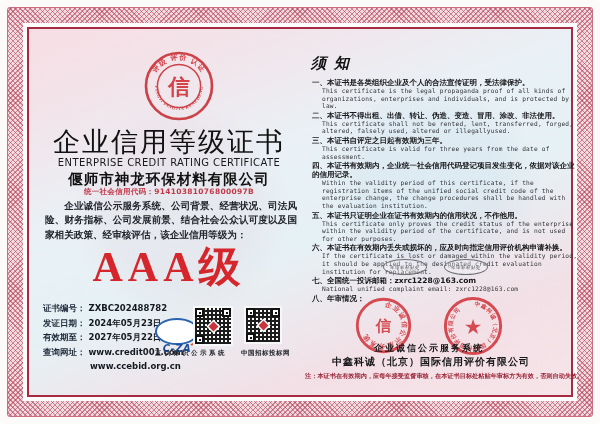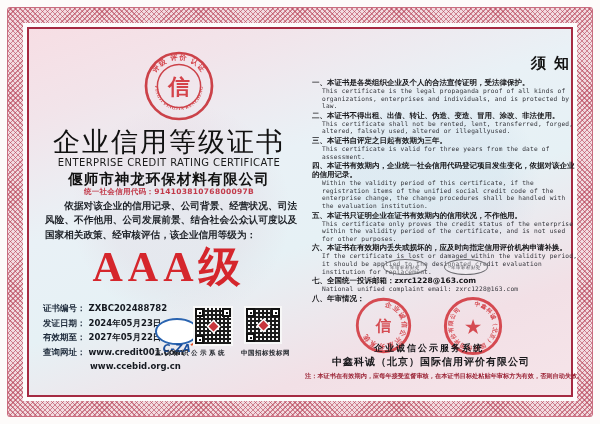--- a/index.html
+++ b/index.html
@@ -57,23 +57,23 @@
   .qr .f{position:absolute;width:9px;height:9px;border:2px solid #111;background:#fff;}
   .qr .f.tl{left:0;top:0;} .qr .f.tr{right:0;top:0;} .qr .f.bl{left:0;bottom:0;}
   .qr .f::after{content:"";position:absolute;left:1.5px;top:1.5px;width:2px;height:2px;background:#111;}
   .qr .dot{position:absolute;left:50%;top:50%;width:7px;height:7px;margin:-3.5px 0 0 -3.5px;
     background:#c8353c;transform:rotate(45deg);box-shadow:0 0 0 1.5px #fff;}
   .qr-cap{position:absolute;font-size:6.5px;font-weight:700;color:#22262c;text-align:center;white-space:nowrap;}
   .cap1{left:116px;top:320px;width:92px;letter-spacing:2.5px;}
   .cap2{left:212px;top:320px;width:48px;letter-spacing:.5px;}
 
   
-  .notice-title{position:absolute;left:282px;top:25px;width:266px;text-align:right;
+  .notice-title{position:absolute;left:282px;top:25px;width:266px;text-align:left;
     font-family:"Liberation Serif","DejaVu Serif",serif;font-weight:700;color:#111;
-    font-size:15px;letter-spacing:8px;}
+    font-size:15px;letter-spacing:8px;font-style:italic;}
   .notice-list{position:absolute;left:283px;top:49px;width:268px;}
   .n-item{margin-bottom:1px;}
   .n-item .zh{font-size:7.5px;line-height:9px;font-weight:700;color:#17171a;}
   .n-item .en{font-size:6.2px;line-height:7.6px;color:#33343a;padding-left:10px;
     font-family:"DejaVu Sans Mono","Liberation Mono",monospace;letter-spacing:.2px;}
   .oval{position:absolute;top:230px;width:44px;height:16px;border:1px solid #6d6d72;
     border-radius:50%;display:flex;align-items:center;justify-content:center;background:rgba(255,255,255,.25);}
   .oval span{font-size:4.5px;color:#55565c;letter-spacing:.5px;white-space:nowrap;}
   .oval1{left:354px;} .oval2{left:415px;}
   .seal{position:absolute;opacity:.88;}
@@ -111,21 +111,21 @@
       <text class="seal-text" font-size="7.5" letter-spacing="1" text-anchor="middle">
         <textPath href="#tsb" startOffset="50%">PINGJI PINGJIA RENZHENG</textPath>
       </text>
       <text class="seal-text" x="60" y="73" font-size="36" text-anchor="middle">信</text>
     </svg>
 
     <div class="title">企业信用等级证书</div>
     <div class="subtitle">ENTERPRISE CREDIT RATING CERTIFICATE</div>
     <div class="company">偃师市神龙环保材料有限公司</div>
     <div class="code"><span>统一社会信用代码：</span><span>91410381076800097B</span></div>
-    <div class="statement">依据对该企业的信用记录、公司背景、经营状况、司法风险、不作他用、公司发展前景、结合社会公众认可度以及国家相关政策、经审核评估，该企业信用等级为：</div>
+    <div class="statement">企业诚信公示服务系统、公司背景、经营状况、司法风险、财务指标、公司发展前景、结合社会公众认可度以及国家相关政策、经审核评估，该企业信用等级为：</div>
     <div class="rating">AAA级</div>
 
     <div class="meta">
       <div class="meta-row">
         <span class="label">证书编号：</span>
         <span class="value">ZXBC202488782</span>
         </div>
       <div class="meta-row">
         <span class="label">发证日期：</span>
         <span class="value">2024年05月23日</span>

